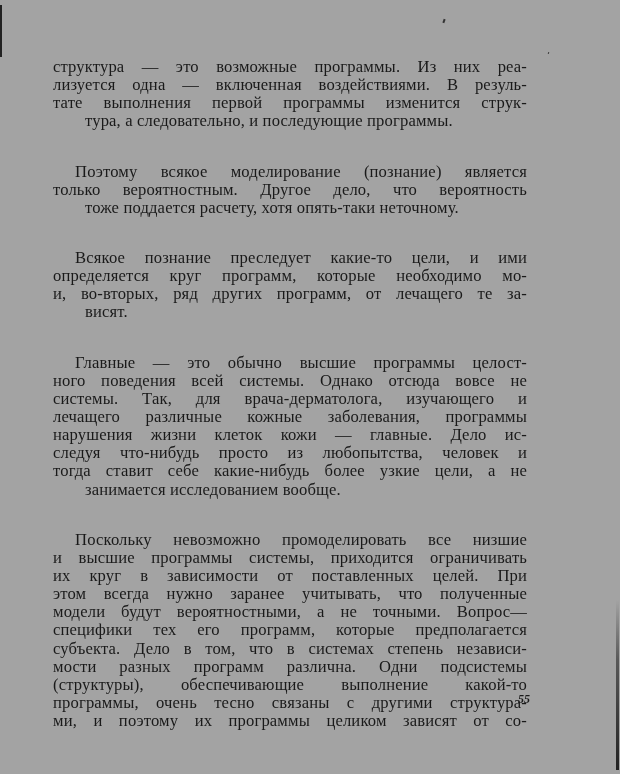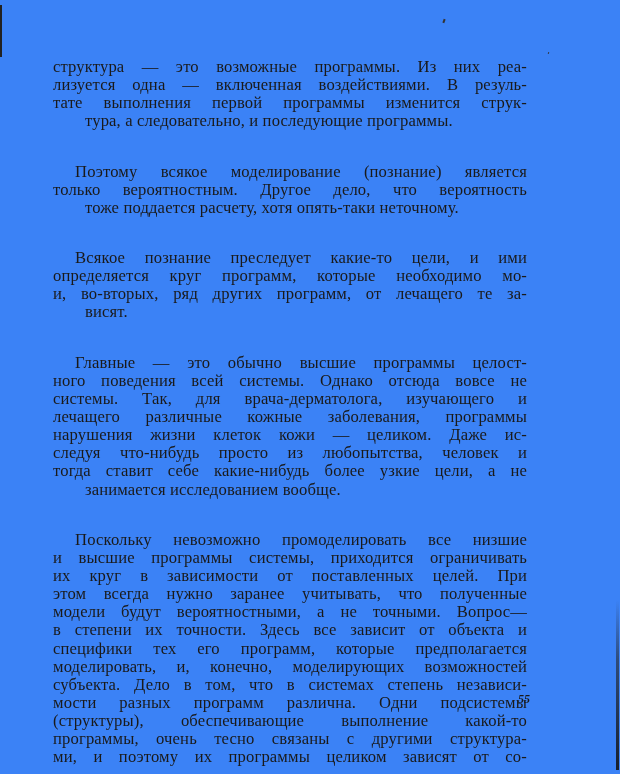--- a/index.html
+++ b/index.html
@@ -11,21 +11,21 @@
       width: 620px;
       height: 774px;
       position: relative;
       overflow: hidden;
     }
     .page {
       position: absolute;
       left: 0; top: 0;
       width: 620px;
       height: 774px;
-      background: #3b82f6;
+      background: #a3a3a3;
     }
     .text-block {
       position: absolute;
       left: 53px;
       top: 58px;
       width: 474px;
       font-family: "Liberation Serif", "DejaVu Serif", serif;
       font-size: 16.6px;
       line-height: 18.15px;
       color: #1a1a1a;
@@ -109,35 +109,33 @@
       <span class="line">определяется круг программ, которые необходимо мо-</span>
       <span class="line">и, во-вторых, ряд других программ, от лечащего те за-</span>
       <span class="line last">висят.</span>
     </div>
 
     <div>
       <span class="line indent">Главные — это обычно высшие программы целост-</span>
       <span class="line">ного поведения всей системы. Однако отсюда вовсе не</span>
       <span class="line">системы. Так, для врача-дерматолога, изучающего и</span>
       <span class="line">лечащего различные кожные заболевания, программы</span>
-      <span class="line">нарушения жизни клеток кожи — целиком. Даже ис-</span>
+      <span class="line">нарушения жизни клеток кожи — главные. Дело ис-</span>
       <span class="line">следуя что-нибудь просто из любопытства, человек и</span>
       <span class="line">тогда ставит себе какие-нибудь более узкие цели, а не</span>
       <span class="line last">занимается исследованием вообще.</span>
     </div>
 
     <div>
       <span class="line indent">Поскольку невозможно промоделировать все низшие</span>
       <span class="line">и высшие программы системы, приходится ограничивать</span>
       <span class="line">их круг в зависимости от поставленных целей. При</span>
       <span class="line">этом всегда нужно заранее учитывать, что полученные</span>
       <span class="line">модели будут вероятностными, а не точными. Вопрос—</span>
-      <span class="line">в степени их точности. Здесь все зависит от объекта и</span>
       <span class="line">специфики тех его программ, которые предполагается</span>
-      <span class="line">моделировать, и, конечно, моделирующих возможностей</span>
       <span class="line">субъекта. Дело в том, что в системах степень независи-</span>
       <span class="line">мости разных программ различна. Одни подсистемы</span>
       <span class="line">(структуры), обеспечивающие выполнение какой-то</span>
       <span class="line">программы, очень тесно связаны с другими структура-</span>
       <span class="line">ми, и поэтому их программы целиком зависят от со-</span>
     </div>
   </div>
 
   <div class="page-number">55</div>
 </div>

